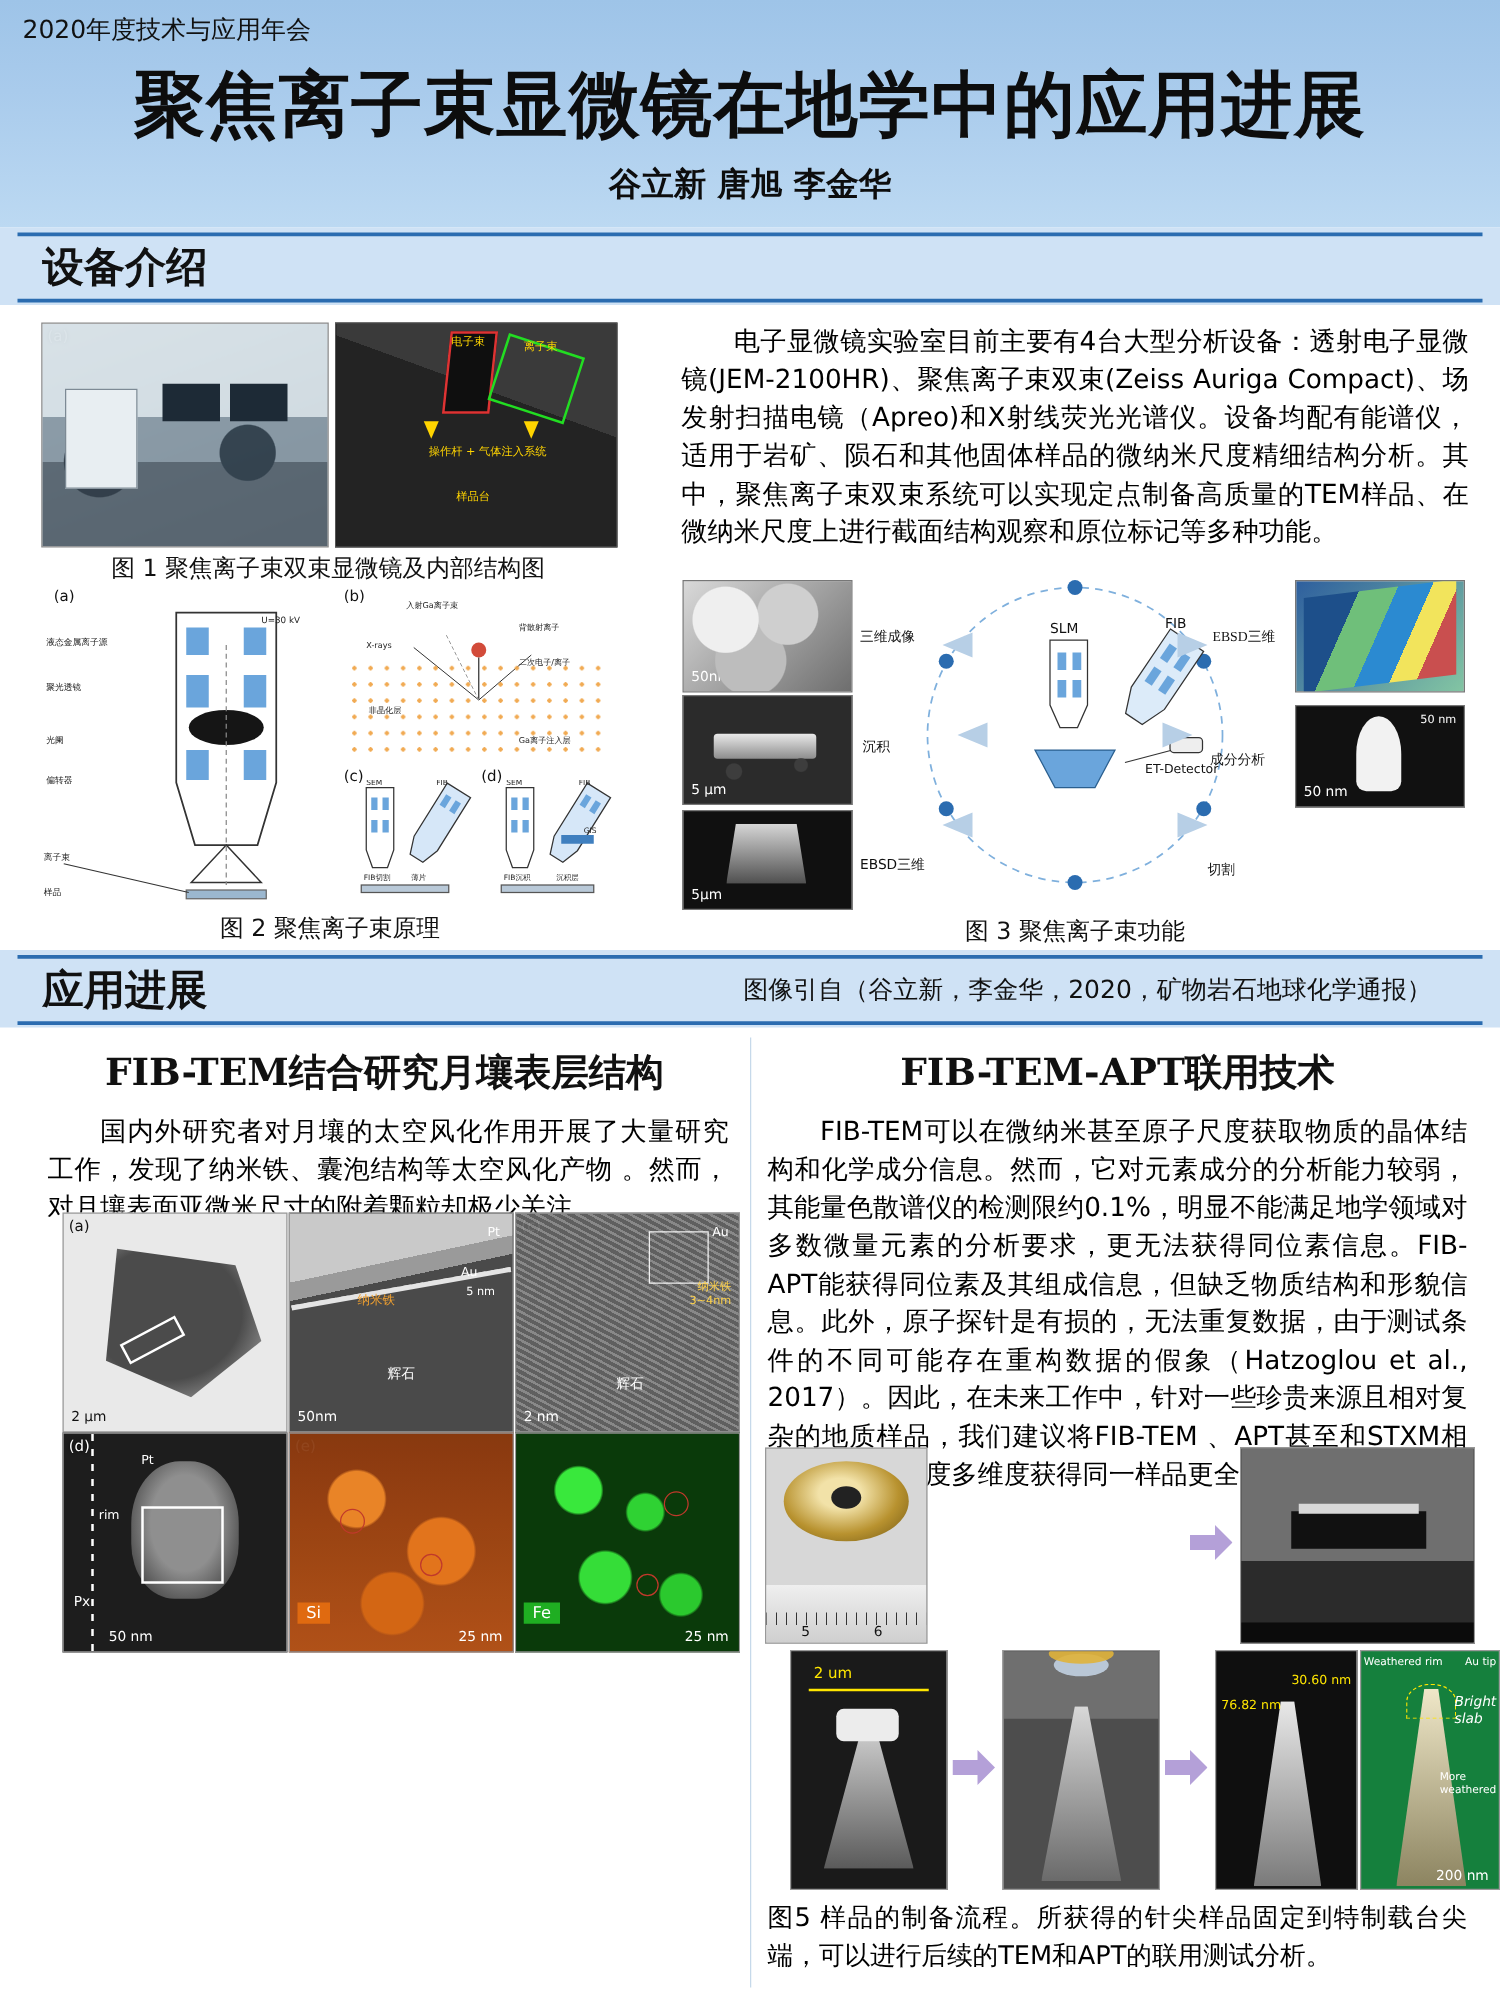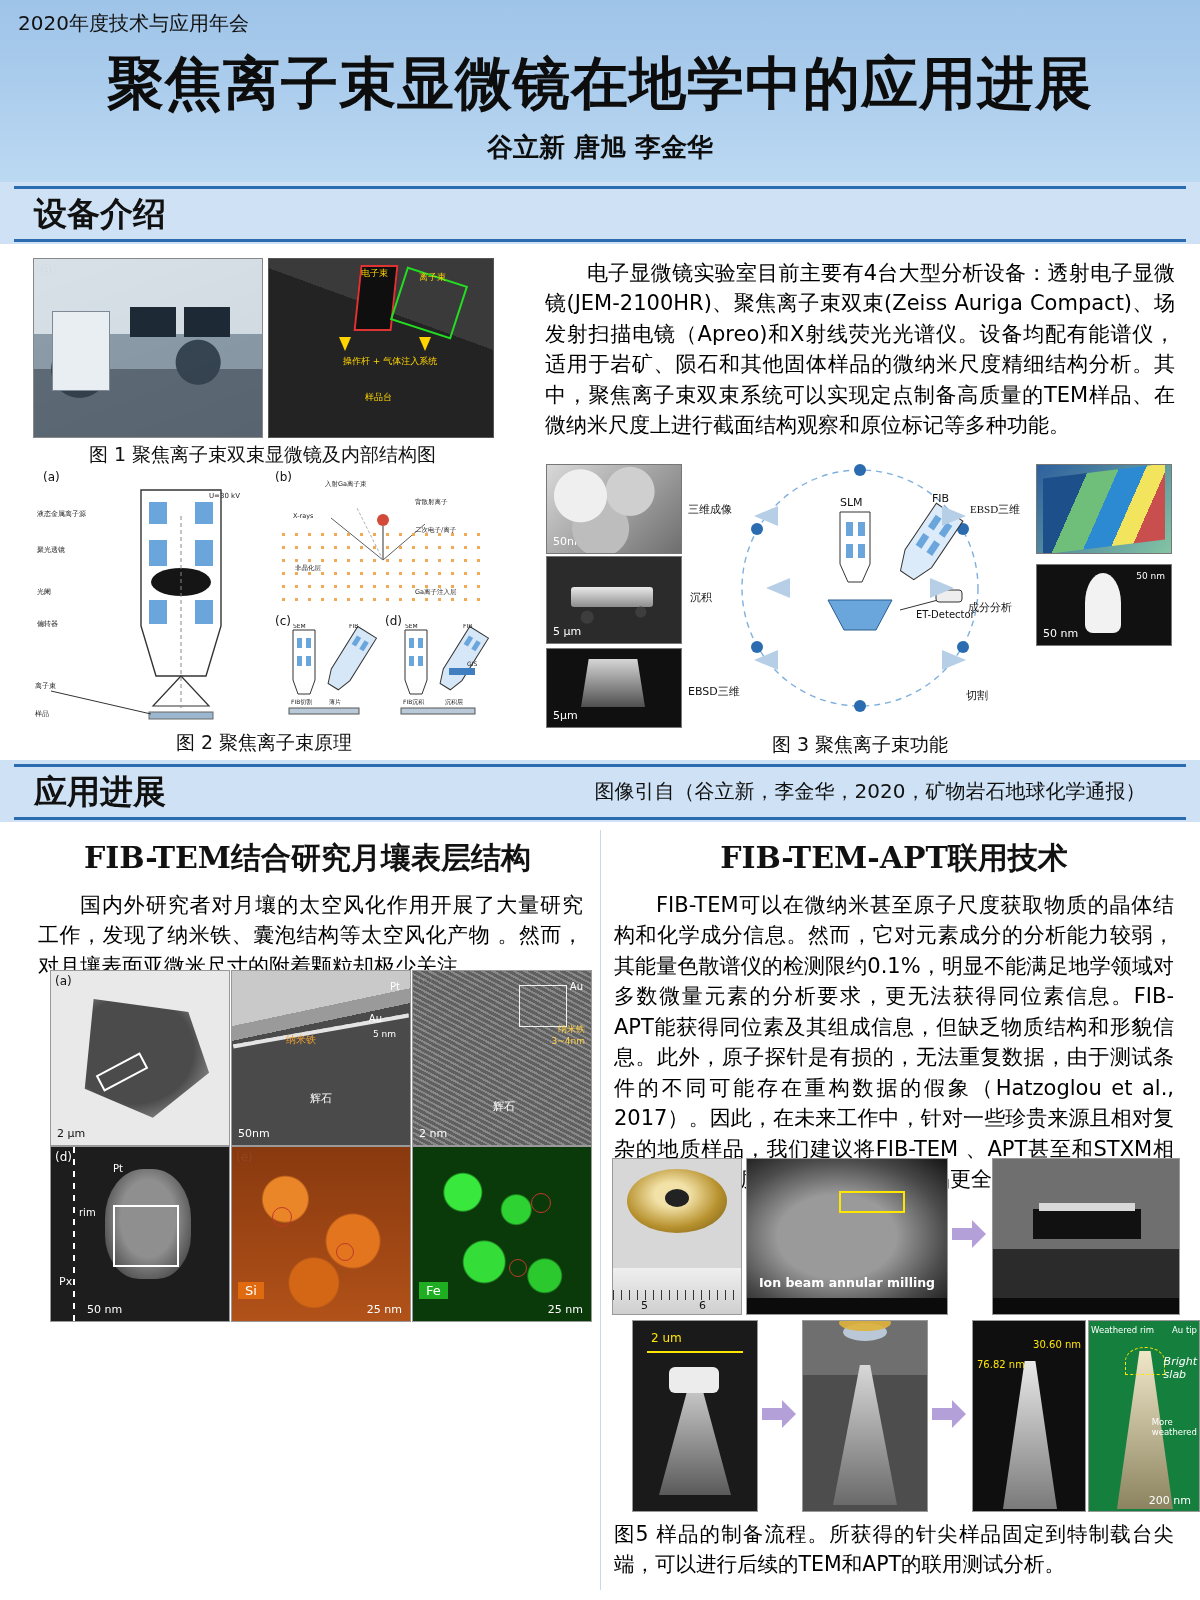--- a/index.html
+++ b/index.html
@@ -389,27 +389,20 @@
   <div style="position:absolute;left:612px;top:1158px;width:566px;height:155px;">
     <div class="ph" style="position:absolute;left:0;top:0;width:128px;height:155px;background:#d7d7d7;border:1px solid #999;">
       <div style="position:absolute;left:14px;top:10px;width:100px;height:64px;border-radius:50%;background:radial-gradient(ellipse at 45% 40%,#f2e2a8 0 22%,#b8922f 60%,#6b5313 100%);"></div>
       <div style="position:absolute;left:52px;top:30px;width:24px;height:18px;border-radius:50%;background:#222;"></div>
       <div style="position:absolute;left:0;bottom:0;width:128px;height:46px;background:linear-gradient(180deg,#efefef,#cfcfcf);"></div>
       <div style="position:absolute;left:0;bottom:14px;width:128px;height:10px;background:repeating-linear-gradient(90deg,#333 0 1px,transparent 1px 8px);"></div>
       <div style="position:absolute;left:28px;bottom:2px;font-size:11px;font-family:'DejaVu Sans',sans-serif;color:#111;">5</div>
       <div style="position:absolute;left:86px;bottom:2px;font-size:11px;font-family:'DejaVu Sans',sans-serif;color:#111;">6</div>
     </div>
 
-    <div class="ph" style="position:absolute;left:134px;top:0;width:200px;height:155px;background:#151515;border:1px solid #999;">
-      <div style="position:absolute;inset:0;background:
-        radial-gradient(ellipse at 45% 50%,#9a9a9a 0 38%,#4b4b4b 70%,#141414 100%);"></div>
-      <div style="position:absolute;left:92px;top:32px;width:62px;height:18px;border:2px solid #ffe600;"></div>
-      <div style="position:absolute;left:0;bottom:24px;width:200px;text-align:center;color:#fff;font-size:12.5px;font-weight:bold;font-family:'DejaVu Sans',sans-serif;">Ion beam annular milling</div>
-      <div style="position:absolute;left:0;bottom:0;width:200px;height:16px;background:#0b0b0b;"></div>
-    </div>
 
     <div style="position:absolute;left:340px;top:62px;width:34px;height:28px;">
       <svg width="34" height="28">
           <polygon points="0,8 20,8 20,0 34,14 20,28 20,20 0,20" fill="#b4a0d8"></polygon>
         </svg>
     </div>
 
     <div class="ph" style="position:absolute;left:380px;top:0;width:186px;height:155px;background:#2a2a2a;border:1px solid #999;">
       <div style="position:absolute;inset:0;background:linear-gradient(180deg,#6f6f6f 0 58%,#2b2b2b 58% 100%);"></div>
       <div style="position:absolute;left:40px;top:50px;width:108px;height:30px;background:#111;"></div>

